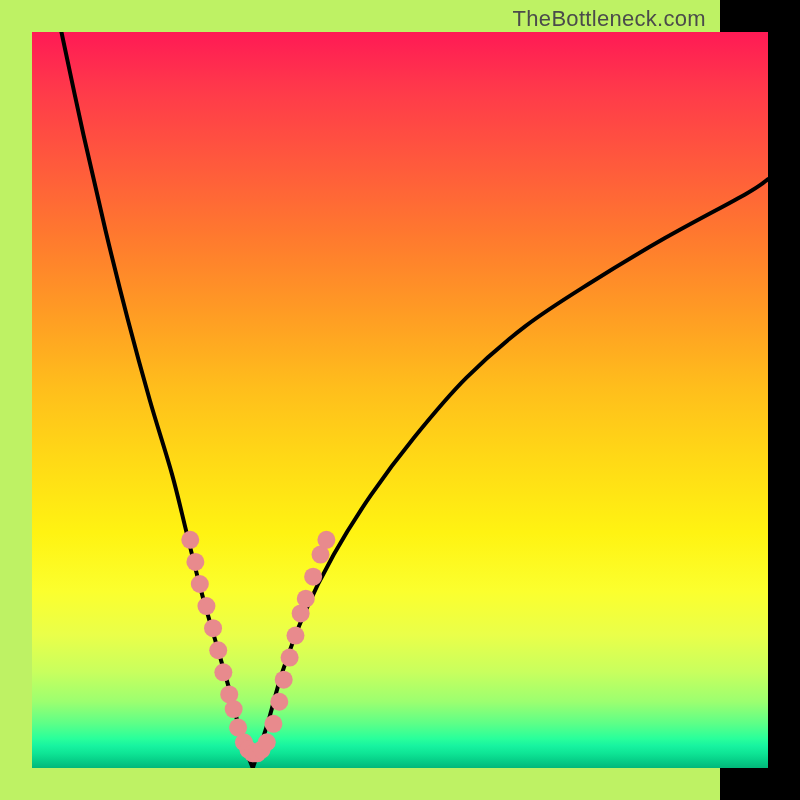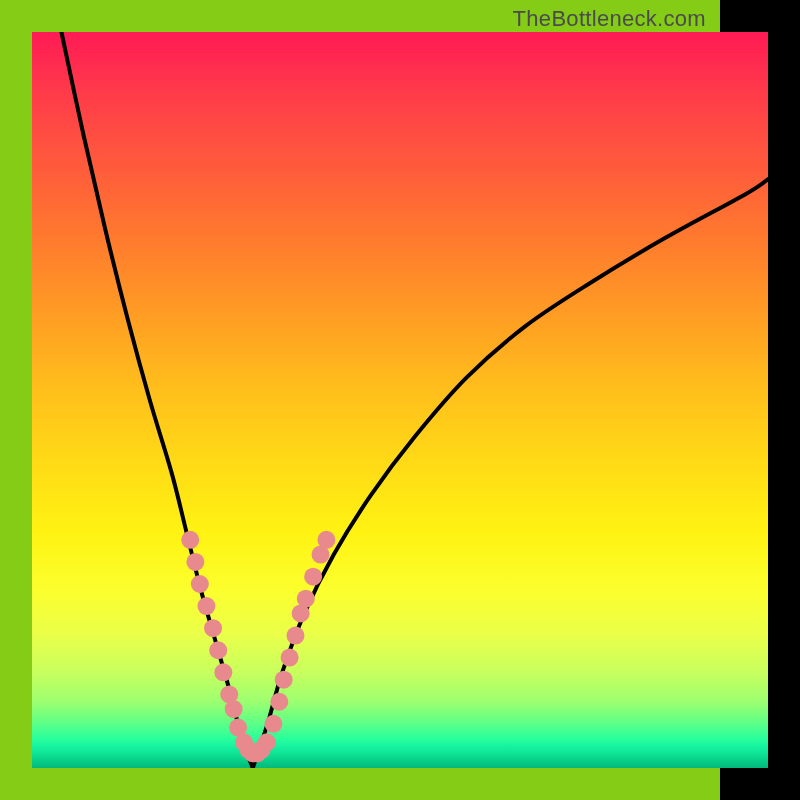--- a/index.html
+++ b/index.html
@@ -8,21 +8,21 @@
     width: 800px;
     height: 800px;
     overflow: hidden;
     background: #000;
     font-family: Arial, Helvetica, sans-serif;
   }
   .frame {
     position: relative;
     width: 720px;
     height: 800px;
-    background: #84cc16;
+    background: #bef264;
   }
   .plot {
     position: absolute;
     left: 32px;
     top: 32px;
     width: 736px;
     height: 736px;
     background: linear-gradient(
       to bottom,
       #ff1a55 0%,

